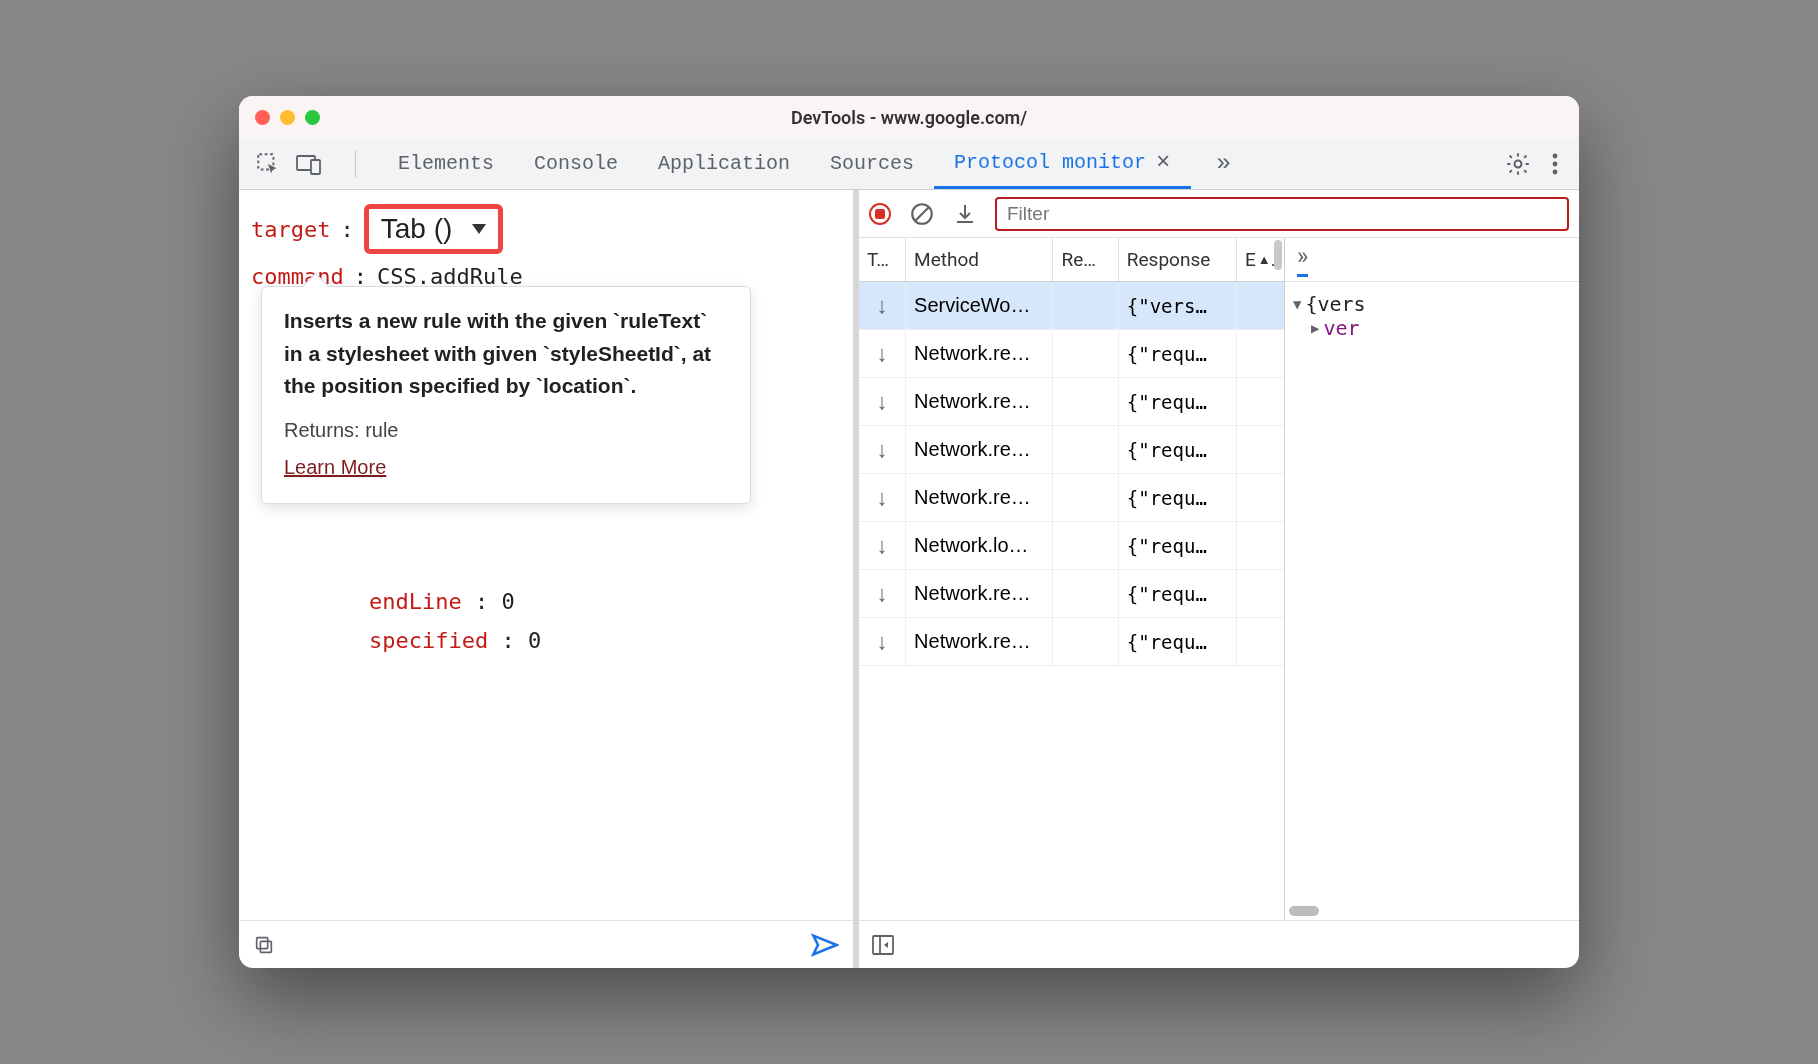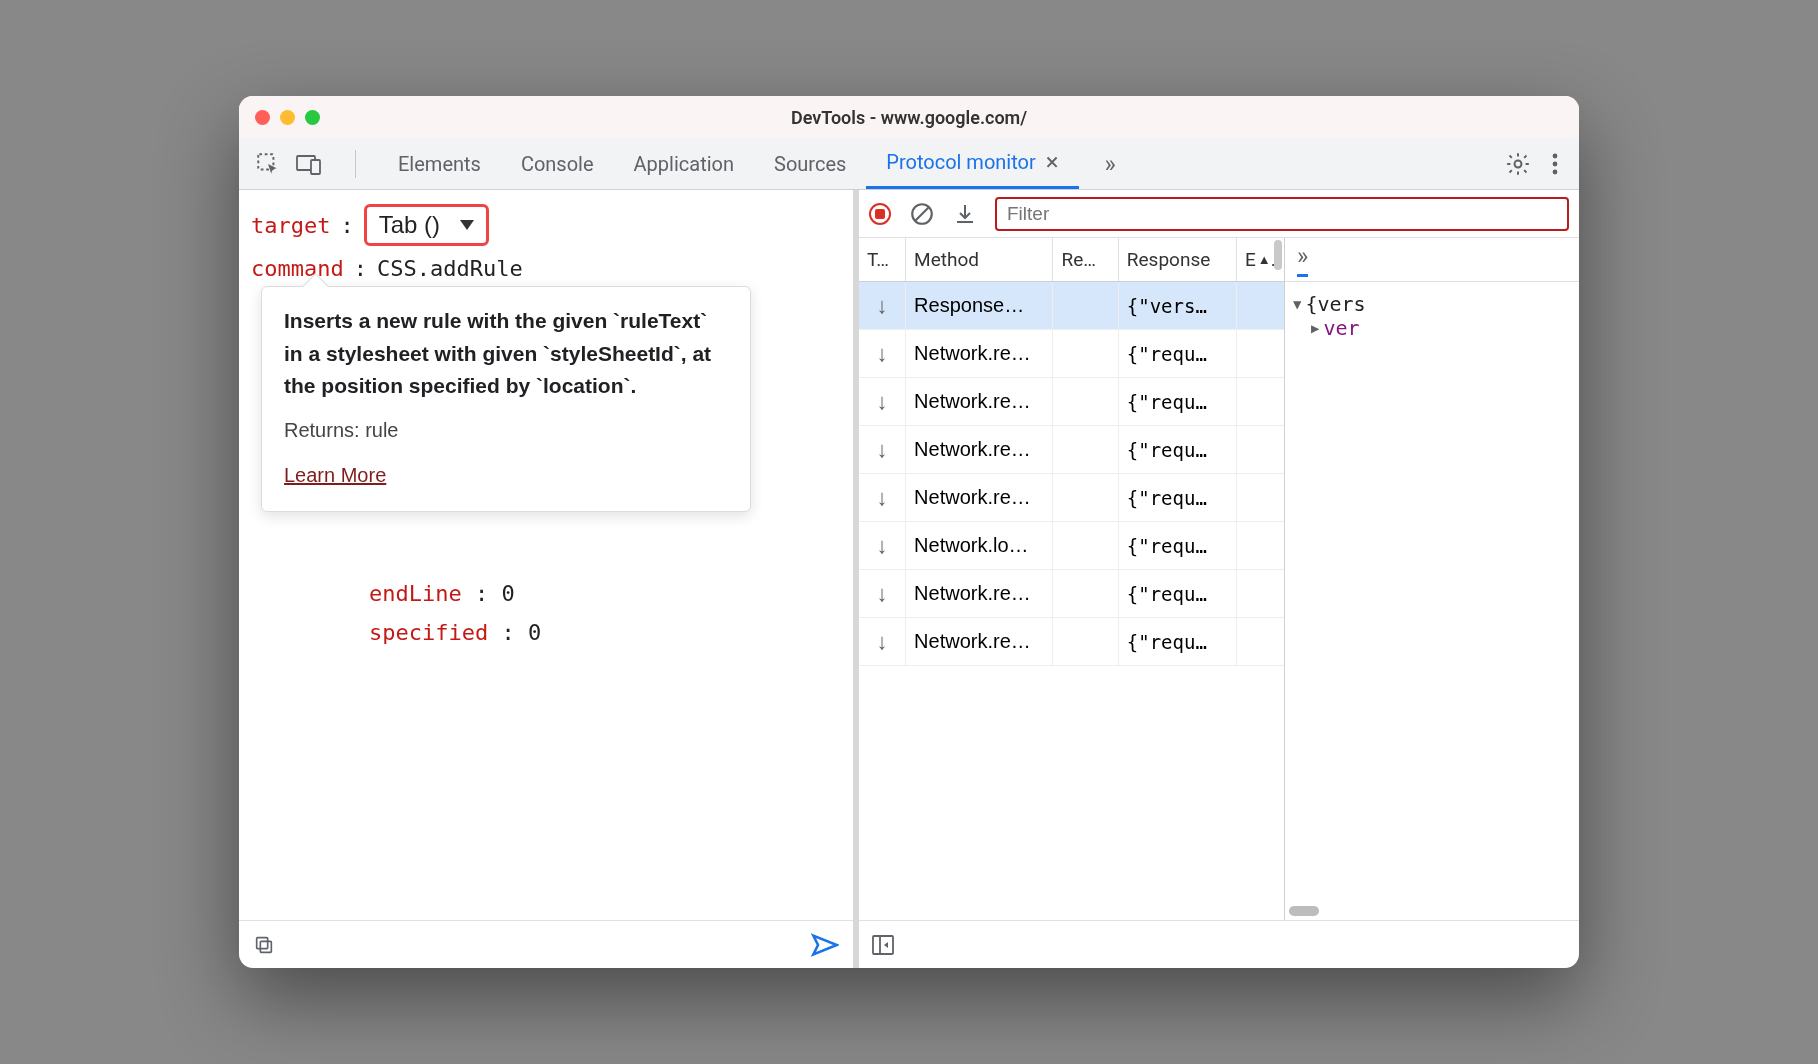--- a/index.html
+++ b/index.html
@@ -43,20 +43,21 @@
   font-weight: 600;
 }
 .tabs-bar {
   height: 52px;
   background: #f1f3f4;
   display: flex;
   align-items: center;
   padding: 0 6px;
   border-bottom: 1px solid #d0d0d0;
   gap: 16px;
+  font-family: Liberation Mono, monospace;
 }
 .tabs-bar .tool-icons { display: flex; align-items: center; gap: 14px; padding: 0 10px; }
 .divider-v { width: 1px; height: 28px; background: #c8c8c8; margin: 0 6px; }
 .tab {
   padding: 0 20px;
   height: 100%;
   display: flex;
   align-items: center;
   font-size: 20px;
   color: #5f6368;
@@ -86,26 +87,26 @@
   font-family: Menlo, Consolas, monospace;
   font-size: 22px;
   color: #222;
   overflow: hidden;
   position: relative;
 }
 .kw { color: #c41a16; }
 .txt { color: #222; }
 .line { margin-bottom: 10px; display: flex; align-items: center; gap: 10px; }
 .target-select {
-  border: 3px solid #ef4444;
+  border: 5px solid #ef4444;
   border-radius: 6px;
   padding: 4px 12px;
   font: inherit;
   font-family: -apple-system, sans-serif;
-  font-size: 24px;
+  font-size: 28px;
   display: inline-flex;
   align-items: center;
   gap: 20px;
   cursor: pointer;
 }
 .triangle-down {
   width: 0; height: 0;
   border-left: 7px solid transparent;
   border-right: 7px solid transparent;
   border-top: 10px solid #333;
@@ -131,21 +132,21 @@
   top: -10px;
   left: 44px;
   width: 18px;
   height: 18px;
   background: #fff;
   border-left: 1px solid #dadce0;
   border-top: 1px solid #dadce0;
   transform: rotate(45deg);
 }
 .tooltip .desc { font-weight: 700; font-size: 21px; margin-bottom: 12px; }
-.tooltip .returns { font-weight: 400; color: #444; margin-bottom: 14px; font-size: 20px; }
+.tooltip .returns { font-weight: 400; color: #444; margin-bottom: 6px; font-size: 20px; }
 .tooltip .learn { color: #7f1d1d; text-decoration: underline; cursor: pointer; font-size: 20px; }
 .params {
   margin-top: 300px;
   margin-left: 118px;
 }
 .param-line { margin-bottom: 14px; font-family: Menlo, monospace; }
 .left-footer {
   height: 48px;
   border-top: 1px solid #e0e0e0;
   display: flex;
@@ -436,21 +437,21 @@
             <div class="th col-resp">Response</div>
             <div class="th col-e">
                 <span>E</span>
                 <span class="asc">▲</span>
                 <span>.</span>
               </div>
           </div>
           <div class="table-rows" id="rows-container">
               <div class="trow selected">
                 <div class="td col-t">↓</div>
-                <div class="td col-method">Response…</div>
+                <div class="td col-method">ServiceWo…</div>
                 <div class="td col-re"></div>
                 <div class="td col-resp">{"vers…</div>
                 <div class="td col-e"></div>
               </div>
               <div class="trow">
                 <div class="td col-t">↓</div>
                 <div class="td col-method">Network.re…</div>
                 <div class="td col-re"></div>
                 <div class="td col-resp">{"requ…</div>
                 <div class="td col-e"></div>

